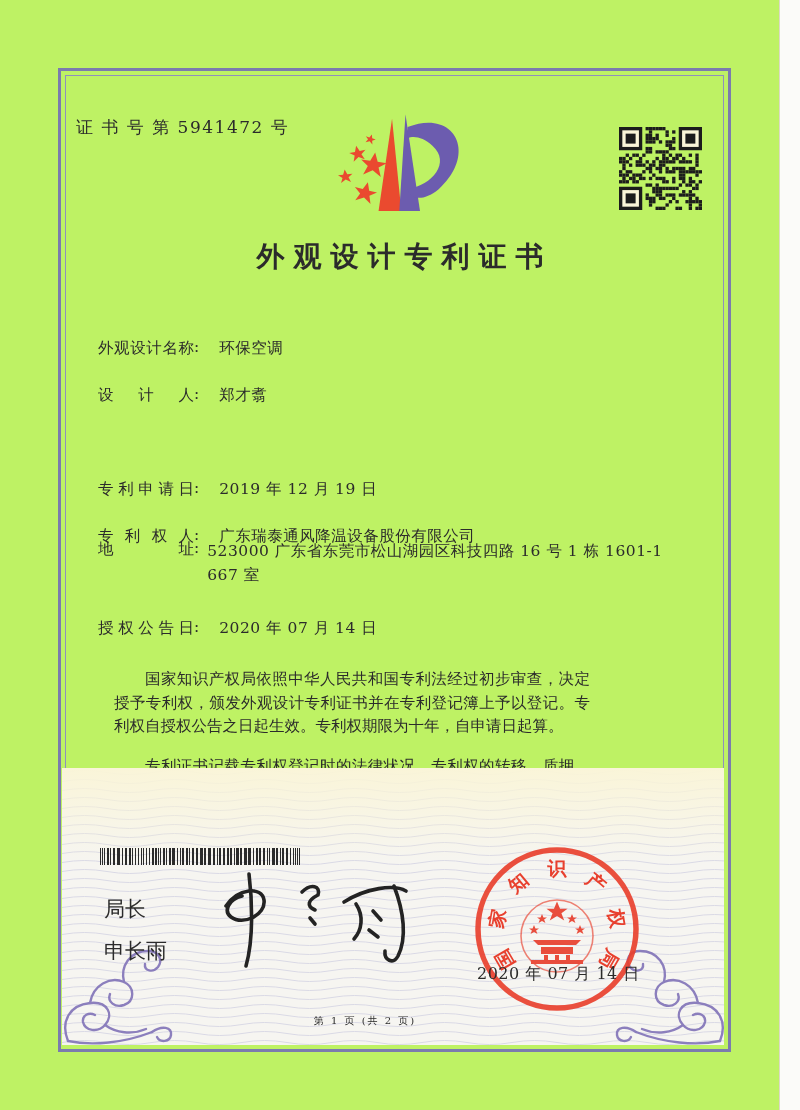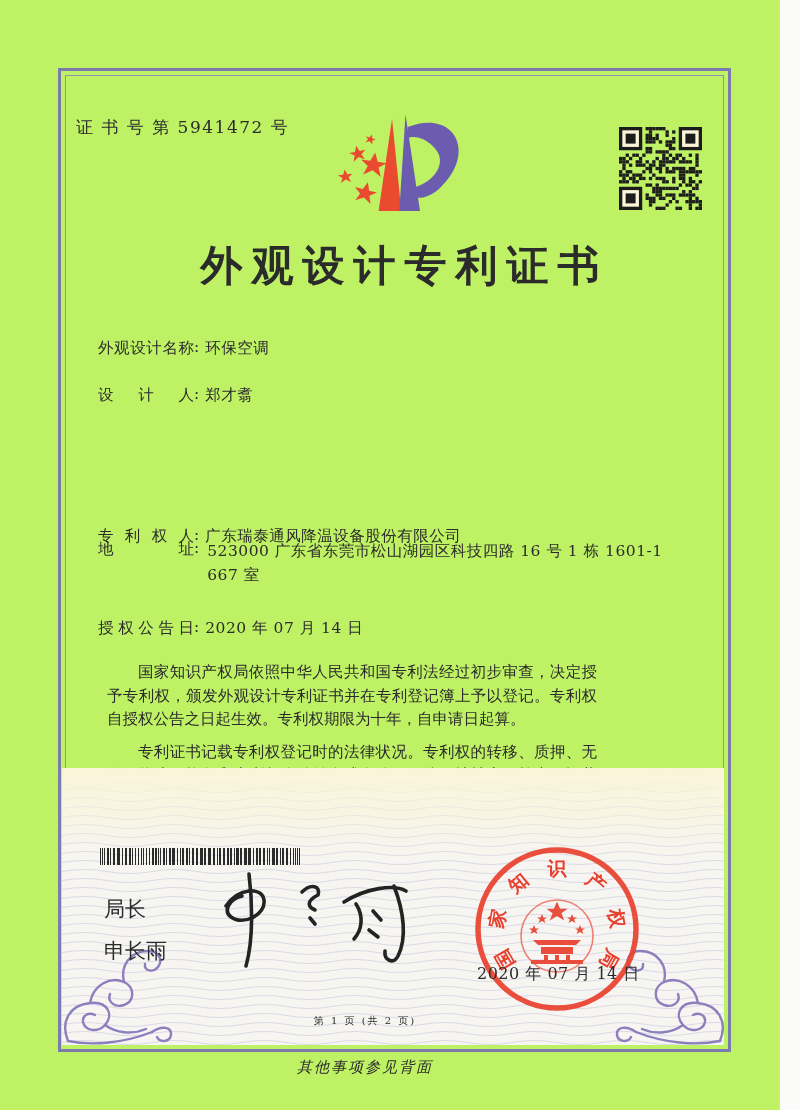--- a/index.html
+++ b/index.html
@@ -14,35 +14,35 @@
   
   #frame-outer{position:absolute;left:58px;top:68px;width:667px;height:978px;
     border:3px solid #7b7bae;}
   #frame-inner{position:absolute;left:4px;top:4px;right:4px;bottom:4px;
     border:1px solid #9090bc;}
   
   #cert-no{position:absolute;left:76px;top:116px;font-size:17px;letter-spacing:1.5px;}
   #logo{position:absolute;left:333px;top:102px;width:145px;height:138px;}
   #qr{position:absolute;left:619px;top:127px;width:83px;height:83px;}
   #title{position:absolute;left:0;top:238px;width:800px;text-align:center;
-    font-size:42px;font-weight:600;letter-spacing:9px;text-indent:9px;}
+    font-size:28px;font-weight:600;letter-spacing:9px;text-indent:9px;}
   
   .frow{position:absolute;left:98px;font-size:15.5px;white-space:nowrap;}
   .flabel{display:inline-block;width:96px;text-align:justify;text-align-last:justify;vertical-align:top;}
   .fcolon{display:inline-block;vertical-align:top;}
-  .fvalue{display:inline-block;margin-left:6px;vertical-align:top;letter-spacing:0.5px;}
+  .fvalue{display:inline-block;margin-left:20px;vertical-align:top;letter-spacing:0.5px;}
   .addr-lines{display:inline-block;margin-left:8px;vertical-align:top;line-height:24px;letter-spacing:0.5px;}
   #row-0{top:338px;} #row-1{top:385px;} #row-2{top:432px;} #row-3{top:479px;}
   #row-4{top:526px;} #row-5{top:539px;} #row-6{top:618px;}
   .grant-no-group{position:absolute;left:245px;top:0;white-space:nowrap;}
   .grant-no-group .flabel{width:84px;}
   
   #body-text{position:absolute;left:98px;top:652px;width:508px;
     font-size:15.5px;line-height:23.5px;text-align:justify;}
-  #body-text p{margin:9px;text-indent:2em;}
+  #body-text p{margin:16px;text-indent:2em;}
   
   #panel{position:absolute;left:62px;top:768px;width:662px;height:277px;background:#f6f5f1;}
   #panel .waves{position:absolute;left:0;top:0;width:100%;height:100%;}
   #panel .fade{position:absolute;left:0;top:0;width:100%;height:95px;
     background:linear-gradient(#FAF5D8 0%,rgba(250,245,216,0) 100%);}
   .flourish{position:absolute;width:128px;height:118px;opacity:.9;}
   #flourish-left{left:-4px;bottom:-2px;}
   #flourish-right{right:-6px;bottom:-2px;transform:scaleX(-1);}
   
   #barcode{position:absolute;left:100px;top:848px;width:205px;height:17px;}
@@ -320,20 +320,23 @@
   </div>
 
   <div id="title">外观设计专利证书</div>
 
   <div class="frow" id="row-0">
     <span class="flabel">外观设计名称</span><span class="fcolon">:</span><span class="fvalue">环保空调</span>
   </div>
   <div class="frow" id="row-1">
     <span class="flabel">设计人</span><span class="fcolon">:</span><span class="fvalue">郑才翥</span>
   </div>
+  <div class="frow" id="row-3">
+    <span class="flabel">专利申请日</span><span class="fcolon">:</span><span class="fvalue">2019 年 12 月 19 日</span>
+  </div>
   <div class="frow" id="row-4">
     <span class="flabel">专利权人</span><span class="fcolon">:</span><span class="fvalue">广东瑞泰通风降温设备股份有限公司</span>
   </div>
   <div class="frow" id="row-5">
     <span class="flabel">地址</span><span class="fcolon">:</span><span class="addr-lines"><span>523000 广东省东莞市松山湖园区科技四路 16 号 1 栋 1601-1</span><br><span>667 室</span></span>
   </div>
   <div class="frow" id="row-6">
     <span class="flabel">授权公告日</span><span class="fcolon">:</span><span class="fvalue">2020 年 07 月 14 日</span>
   </div>
 
@@ -489,16 +492,15 @@
         <span class="sealchar" style="transform: rotate(-40deg) translateY(-61px);">知</span>
         <span class="sealchar" style="transform: rotate(0deg) translateY(-61px);">识</span>
         <span class="sealchar" style="transform: rotate(40deg) translateY(-61px);">产</span>
         <span class="sealchar" style="transform: rotate(80deg) translateY(-61px);">权</span>
         <span class="sealchar" style="transform: rotate(120deg) translateY(-61px);">局</span>
       </div>
   </div>
   <div id="seal-date">2020 年 07 月 14 日</div>
 
   <div id="page-info">第 1 页 (共 2 页)</div>
-  <div id="back-note">其他事项参见背面</div>
 
   <div id="scan-strip"></div>
 </div>
 
 </body></html>

